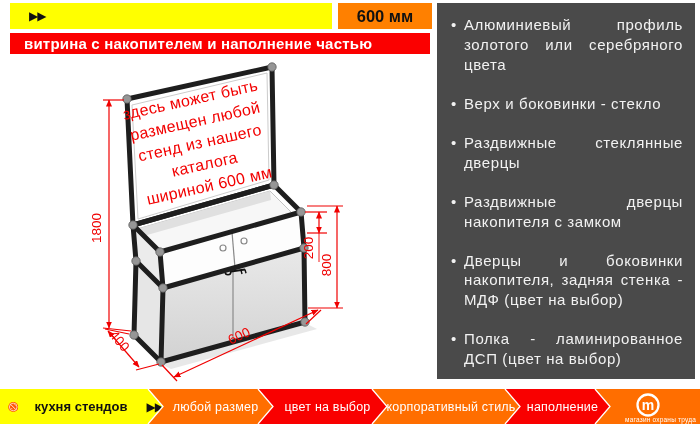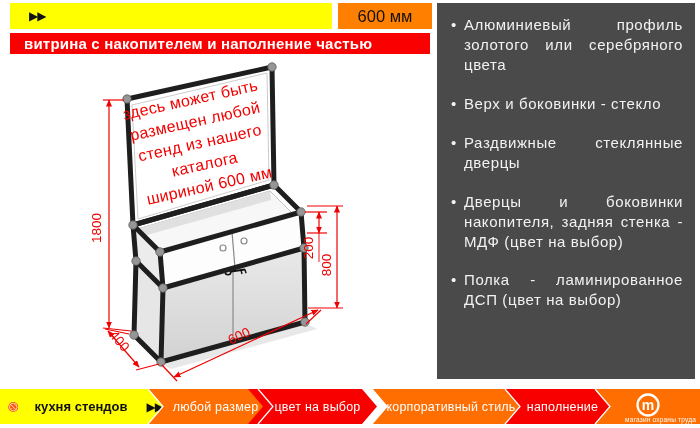--- a/index.html
+++ b/index.html
@@ -6,21 +6,21 @@
   .page{position:relative;width:700px;height:428px;background:#fff;overflow:hidden;
         font-family:"Liberation Sans",sans-serif;}
 
   
   .hdr-yellow{position:absolute;left:10px;top:3px;width:322px;height:26px;background:#ffff00;
               display:flex;align-items:center;padding-left:14px;box-sizing:border-box;}
   .hdr-yellow .ttl{font-size:16.5px;font-weight:bold;color:#111;letter-spacing:.2px;white-space:nowrap;}
   .hdr-yellow .arrs{font-size:12px;color:#111;margin-left:5px;letter-spacing:-1px;}
   .hdr-orange{position:absolute;left:338px;top:3px;width:94px;height:26px;background:#ff8000;
               display:flex;align-items:center;justify-content:center;
-              font-size:16.5px;font-weight:normal;color:#111;}
+              font-size:16.5px;font-weight:bold;color:#111;}
   .hdr-red{position:absolute;left:10px;top:33px;width:420px;height:21px;background:#fb0000;
            display:flex;align-items:center;padding-left:14px;box-sizing:border-box;
            font-size:15px;font-weight:bold;color:#fff;letter-spacing:.2px;white-space:nowrap;}
 
   
   .drawing{position:absolute;left:55px;top:60px;}
 
   
   .specs{position:absolute;left:437px;top:3px;width:258px;height:376px;background:#4a4a4a;
          box-sizing:border-box;padding:12px 12px 12px 14px;}
@@ -33,21 +33,21 @@
   .footer{position:absolute;left:0;top:389px;width:700px;height:35px;}
   .fs{position:absolute;top:0;height:35px;display:flex;align-items:center;box-sizing:border-box;}
   .fs .lbl{width:100%;text-align:center;font-size:12.5px;font-weight:normal;color:#fff;
            letter-spacing:.2px;white-space:nowrap;padding-left:10px;}
   .s1{left:0;width:163px;background:#ffff00;padding-left:8px;gap:16px;
       clip-path:polygon(0 0,148px 0,163px 50%,148px 100%,0 100%);}
   .s1 .brand{font-size:13px;font-weight:bold;color:#111;white-space:nowrap;}
   .s1 .brand-arrs{font-size:12px;color:#111;margin-left:3px;letter-spacing:-1px;}
   .s2{left:148px;width:125px;background:#ff6e00;
       clip-path:polygon(0 0,110px 0,125px 50%,110px 100%,0 100%,15px 50%);}
-  .s3{left:248px;width:129px;background:#f90000;
+  .s3{left:258px;width:129px;background:#f90000;
       clip-path:polygon(0 0,114px 0,129px 50%,114px 100%,0 100%,15px 50%);}
   .s4{left:372px;width:148px;background:#ff6e00;
       clip-path:polygon(0 0,133px 0,148px 50%,133px 100%,0 100%,15px 50%);}
   .s5{left:505px;width:105px;background:#f90000;
       clip-path:polygon(0 0,90px 0,105px 50%,90px 100%,0 100%,15px 50%);justify-content:flex-end;}
   .s6{left:595px;width:105px;background:#ff6e00;justify-content:center;
       clip-path:polygon(0 0,105px 0,105px 100%,0 100%,15px 50%);}
   .s6 .caption{position:absolute;right:4px;bottom:1px;font-size:6.5px;color:#fff;letter-spacing:.2px;}
   .chev-lines{position:absolute;left:0;top:0;pointer-events:none;}
 </style>
@@ -174,20 +174,21 @@
       <text x="258" y="188" transform="rotate(-90,258,188)">200</text>
       <text x="276" y="205" transform="rotate(-90,276,205)">800</text>
     </g>
   </svg>
 
   <div class="specs">
     <ul>
       <li class="spec">Алюминиевый профиль золотого или серебряного цвета</li>
       <li class="spec">Верх и боковинки - стекло</li>
       <li class="spec">Раздвижные стеклянные дверцы</li>
+      <li class="spec">Раздвижные дверцы накопителя с замком</li>
       <li class="spec">Дверцы и боковинки накопителя, задняя стенка - МДФ (цвет на выбор)</li>
       <li class="spec">Полка - ламинированное ДСП (цвет на выбор)</li>
     </ul>
   </div>
 
   <div class="footer">
     <div class="fs s1">
       <svg width="26" height="26" viewBox="0 0 26 26">
         <circle cx="13" cy="13" r="12.5" fill="#ff5500"></circle>
         <circle cx="13" cy="13" r="9.5" fill="none" stroke="#ffffff" stroke-width="1.8"></circle>

